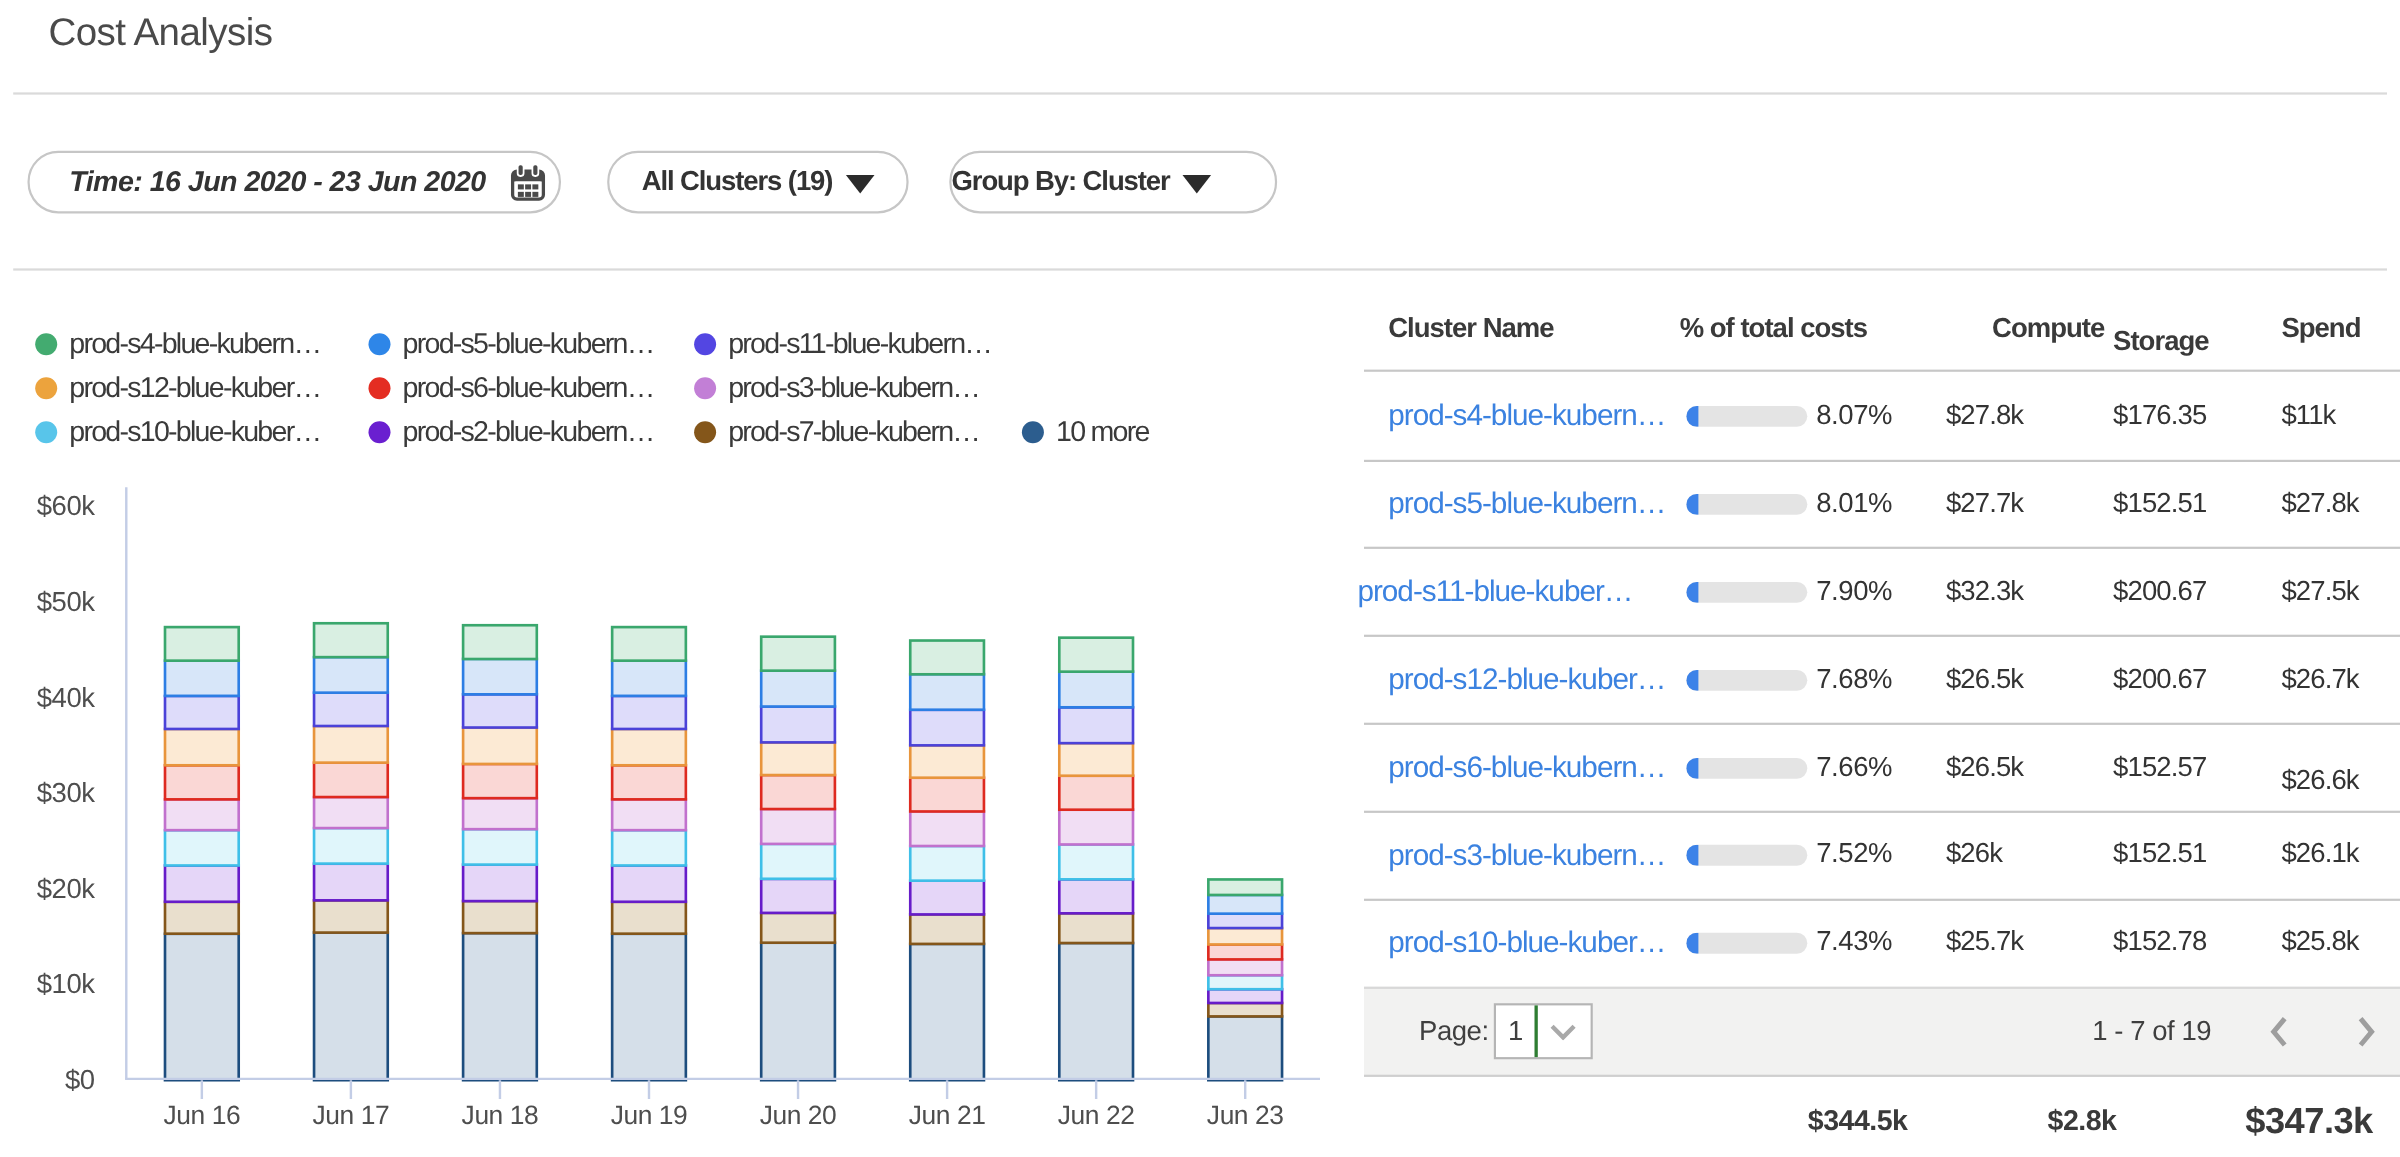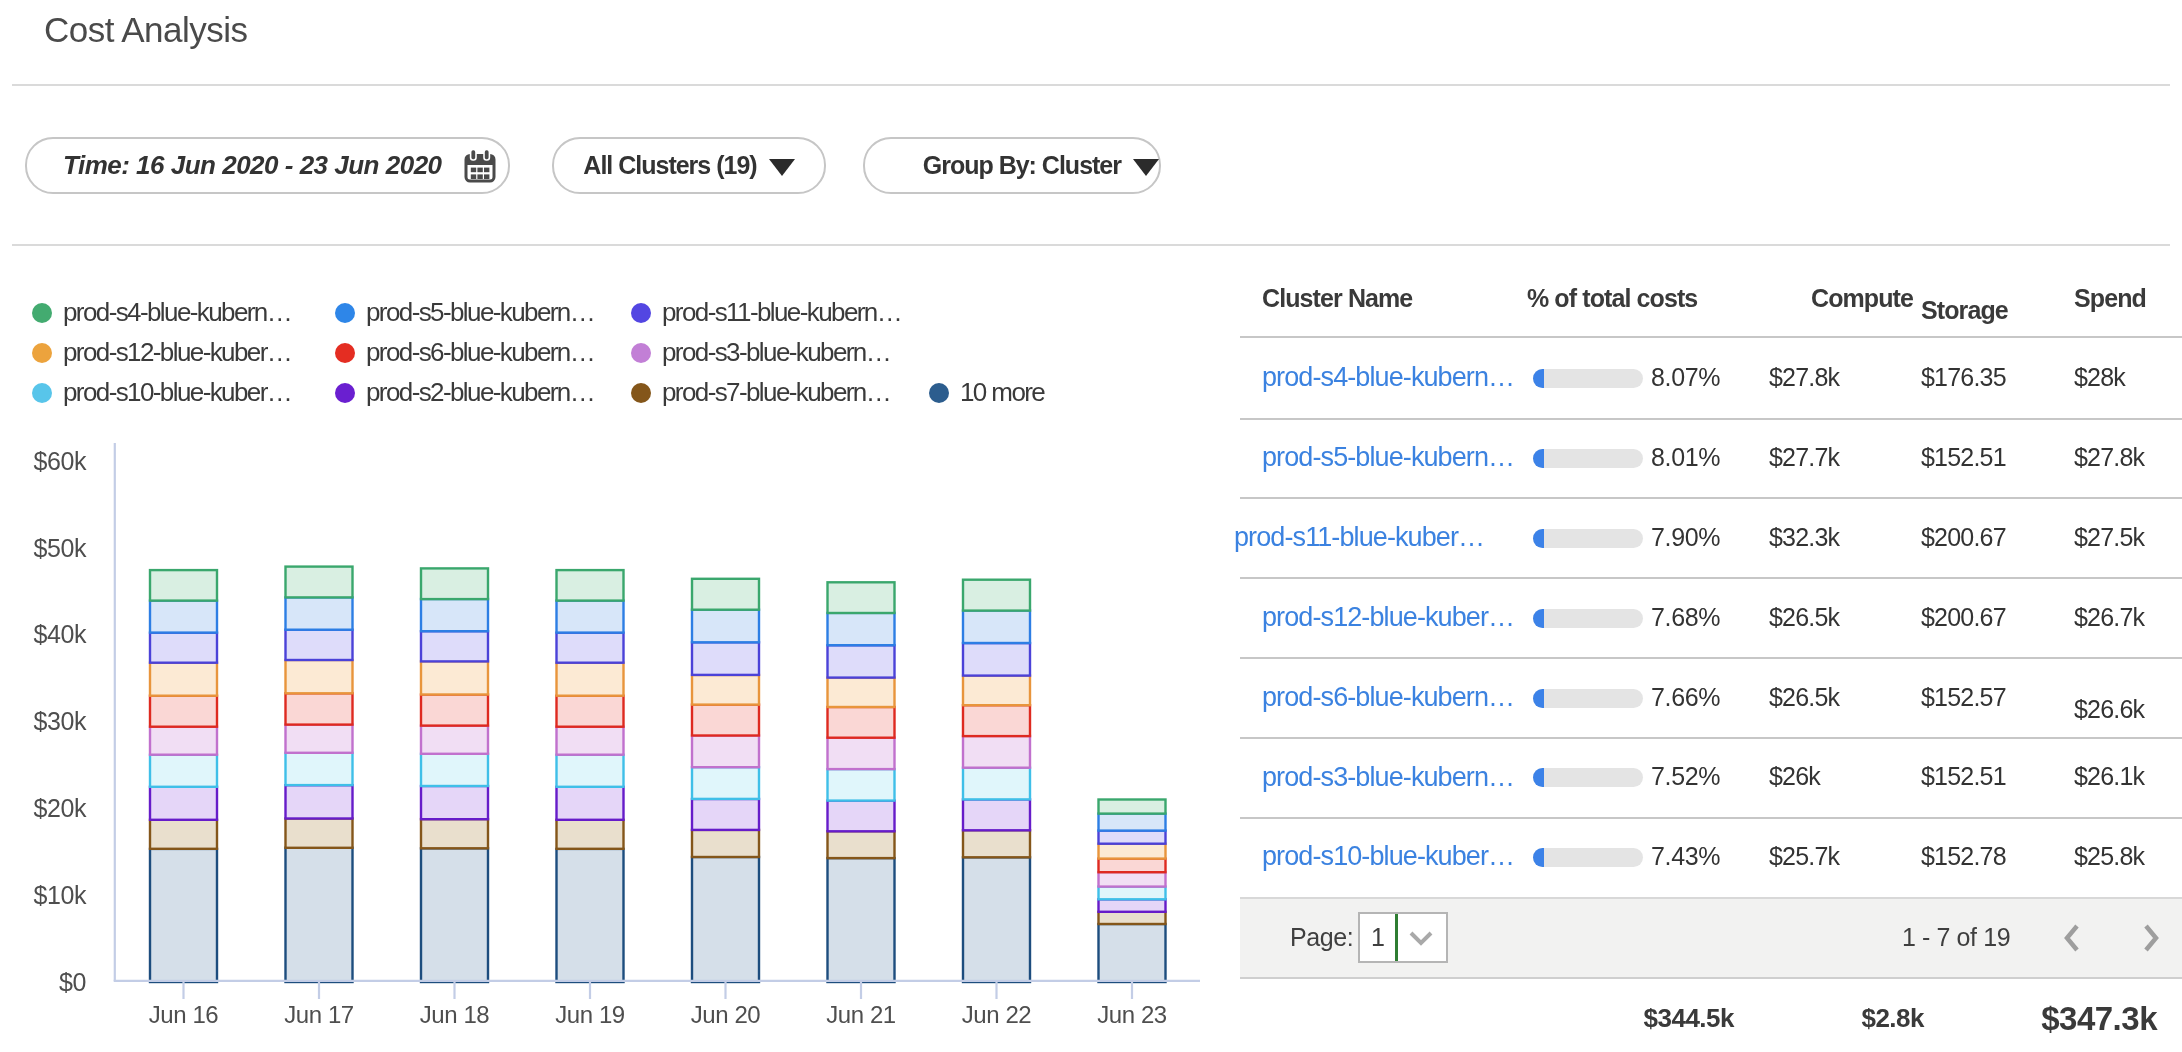--- a/index.html
+++ b/index.html
@@ -46,21 +46,21 @@
     <rect x="4.5" y="16" width="23" height="13.5" fill="#ffffff"></rect>
     <rect x="6.8" y="18.6" width="5.4" height="4.6" fill="#4a4a4a"></rect>
     <rect x="13.4" y="18.6" width="5.4" height="4.6" fill="#4a4a4a"></rect>
     <rect x="20" y="18.6" width="5.4" height="4.6" fill="#4a4a4a"></rect>
     <rect x="6.8" y="25.4" width="5.4" height="4.6" fill="#4a4a4a"></rect>
     <rect x="13.4" y="25.4" width="5.4" height="4.6" fill="#4a4a4a"></rect>
     <rect x="20" y="25.4" width="5.4" height="4.6" fill="#4a4a4a"></rect>
   </svg>
 </div>
 <div class="pill" style="left:552px; top:137px; width:274px; justify-content:center; font-size:25px; letter-spacing:-1px;">All Clusters (19)<span class="tri"></span></div>
-<div class="pill" style="left:863px; top:137px; width:298px; justify-content:flex-end; font-size:25px; letter-spacing:-1px;">Group By: Cluster<span class="tri"></span></div>
+<div class="pill" style="left:863px; top:137px; width:298px; justify-content:flex-start; font-size:25px; letter-spacing:-1px;">Group By: Cluster<span class="tri"></span></div>
 
 <div class="hr1" style="top:244px"></div>
 
 <span class="ldot" style="left:32px;top:303px;background:#43ab70"></span>
 <span class="llab" style="left:63px;top:297px">prod-s4-blue-kubern…</span>
 <span class="ldot" style="left:335px;top:303px;background:#2e86e8"></span>
 <span class="llab" style="left:366px;top:297px">prod-s5-blue-kubern…</span>
 <span class="ldot" style="left:631px;top:303px;background:#5346e2"></span>
 <span class="llab" style="left:662px;top:297px">prod-s11-blue-kubern…</span>
 <span class="ldot" style="left:32px;top:343px;background:#eca33d"></span>
@@ -192,21 +192,21 @@
 <div class="th" style="left:1921px;top:296px">Storage</div>
 <div class="th" style="left:2074px;top:284px">Spend</div>
 <div class="hr2" style="top:336px"></div>
 <div class="lnk" style="left:1262px;top:362px">prod-s4-blue-kubern…</div>
 <div class="pbar" style="left:1533px;top:369px">
     <span></span>
   </div>
 <div class="pct" style="left:1570px;top:363px">8.07%</div>
 <div class="val" style="left:1769px;top:363px">$27.8k</div>
 <div class="val" style="left:1921px;top:363px">$176.35</div>
-<div class="val" style="left:2074px;top:363px">$28k</div>
+<div class="val" style="left:2074px;top:363px">$11k</div>
 <div class="hr2" style="top:417.5px"></div>
 <div class="lnk" style="left:1262px;top:442px">prod-s5-blue-kubern…</div>
 <div class="pbar" style="left:1533px;top:449px">
     <span></span>
   </div>
 <div class="pct" style="left:1570px;top:443px">8.01%</div>
 <div class="val" style="left:1769px;top:443px">$27.7k</div>
 <div class="val" style="left:1921px;top:443px">$152.51</div>
 <div class="val" style="left:2074px;top:443px">$27.8k</div>
 <div class="hr2" style="top:497.4px"></div>

